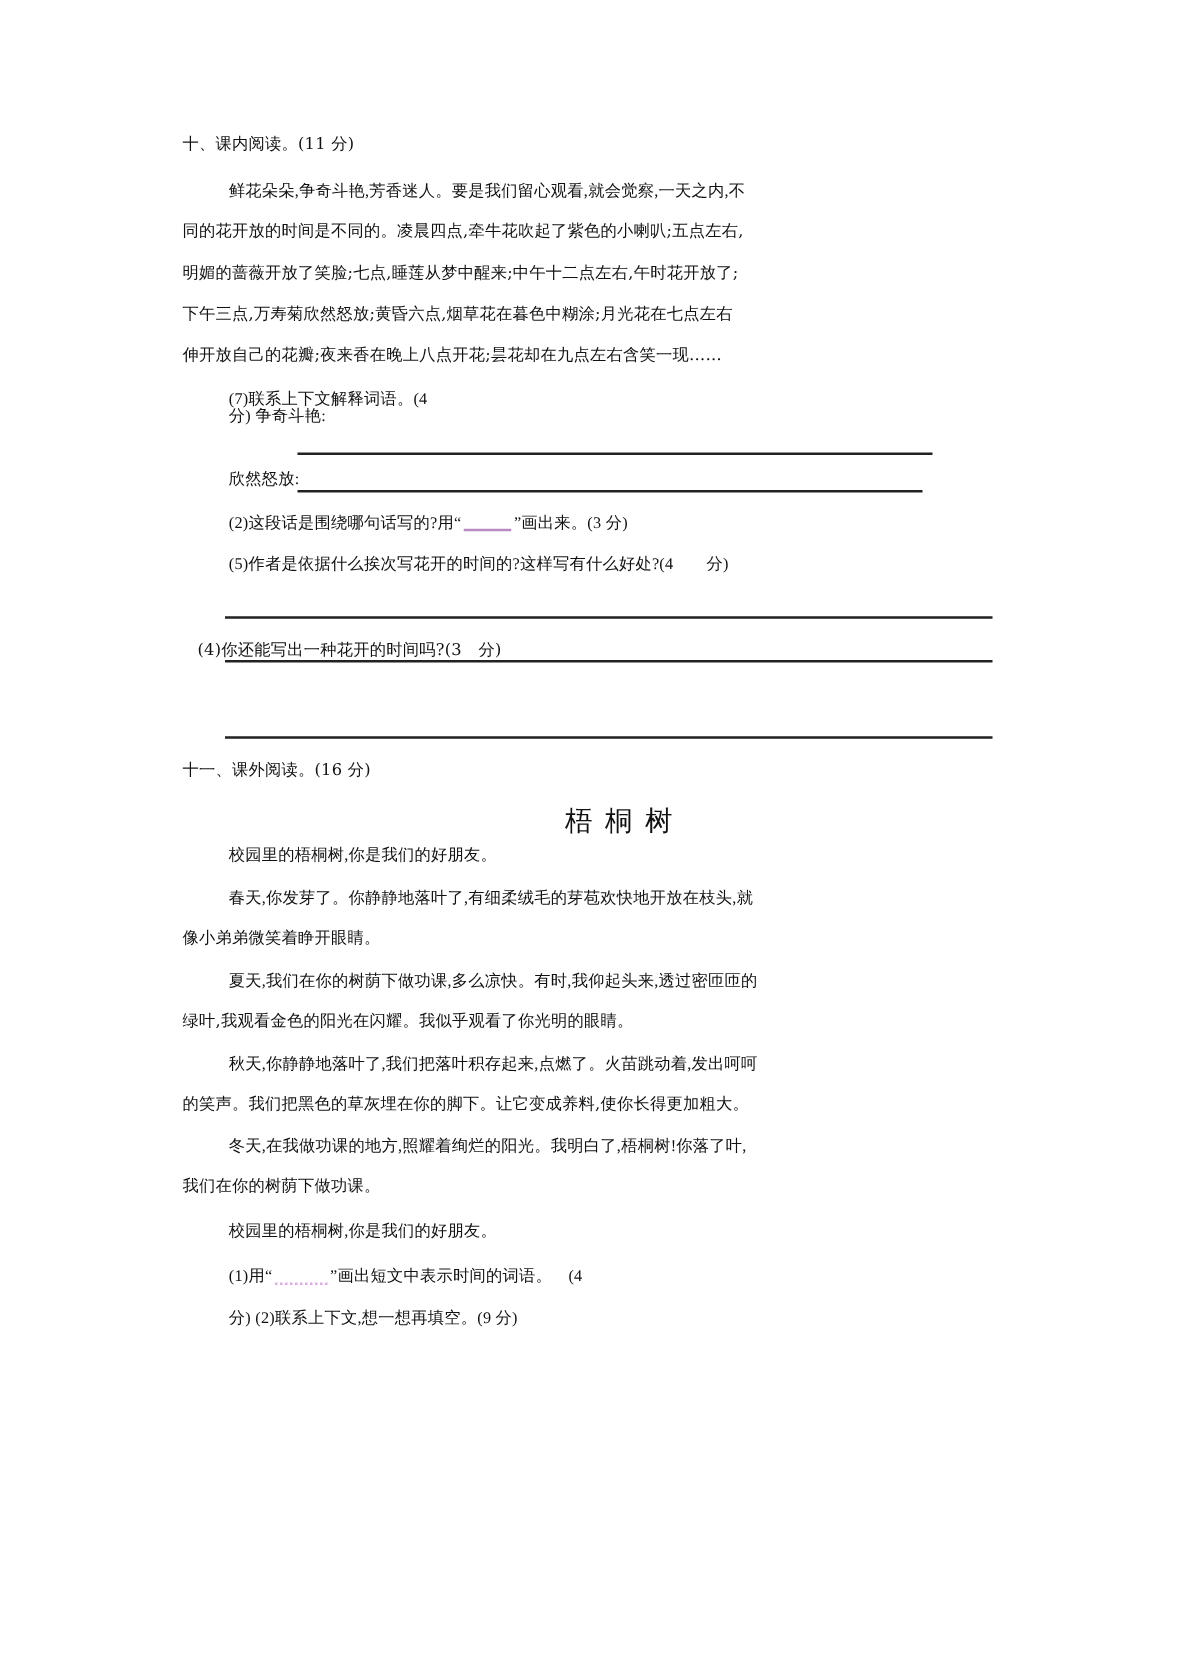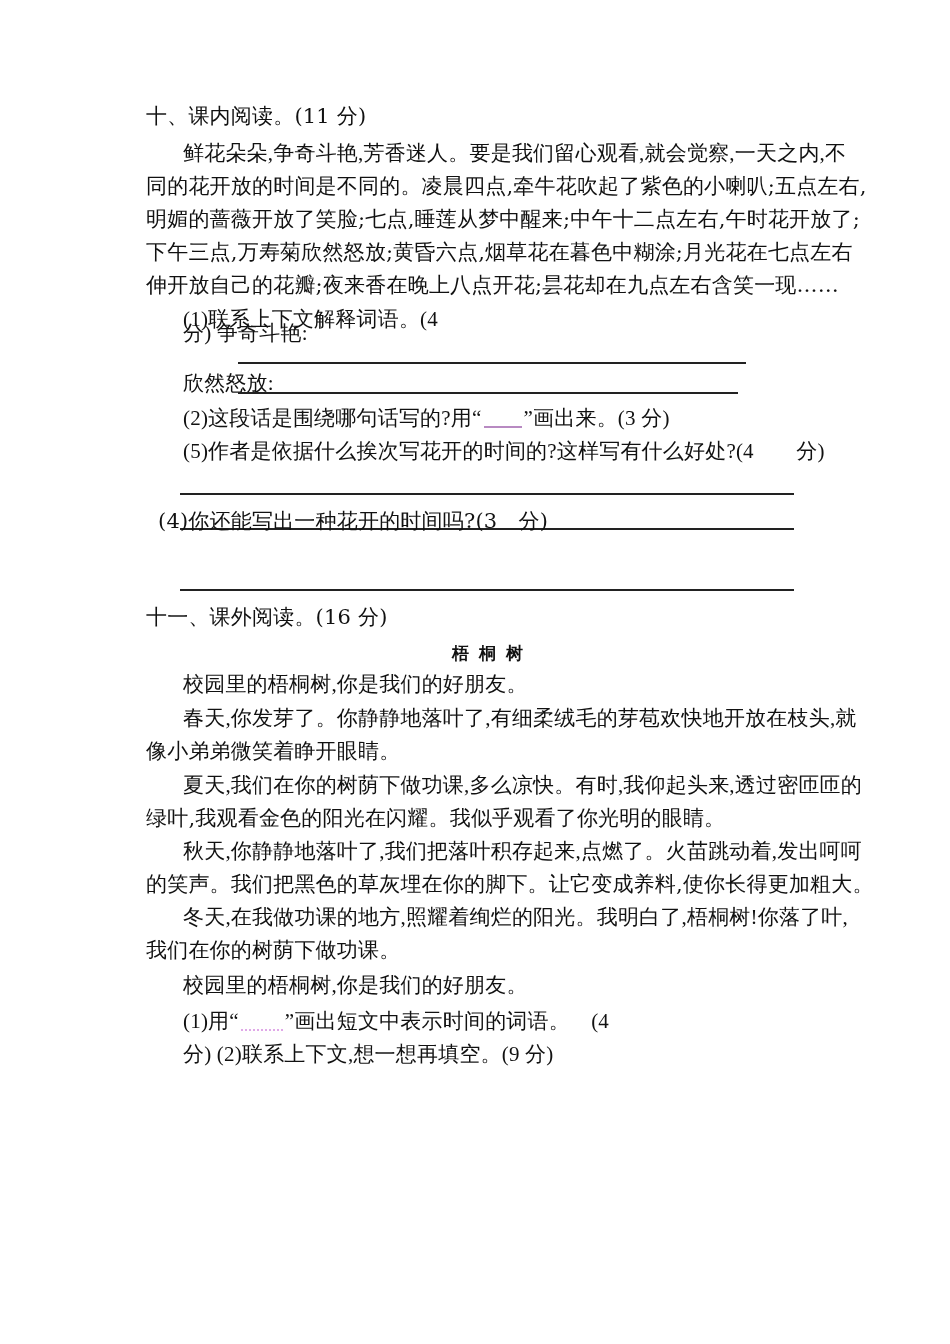--- a/index.html
+++ b/index.html
@@ -2,41 +2,41 @@
 <html><head>
 <meta charset="utf-8">
 <style>
   html, body { margin: 0; padding: 0; background: #ffffff; }
   body {
     width: 950px; height: 1344px; position: relative; overflow: hidden;
     font-family: "DejaVu Serif", "Liberation Serif", serif;
     color: #111111;
   }
   .line {
-    position: absolute; left: 146px; font-size: 21px; line-height: 20px;
+    position: absolute; left: 146px; font-size: 13px; line-height: 20px;
     white-space: nowrap; letter-spacing: 0.2px;
   }
   .indent { left: 183px; font-family: Liberation Serif, serif; }
   .rule { position: absolute; height: 2px; background: #222; }
   .blank-purple { display: inline-block; width: 38px; border-bottom: 2px solid #b88ac2; vertical-align: -3px; margin: 0 2px; }
   .blank-dotted { display: inline-block; width: 42px; border-bottom: 2px dotted #e0a8e8; vertical-align: -3px; margin: 0 2px; }
-  .title { position: absolute; left: 452px; top: 642px; font-size: 17px; letter-spacing: 10px; font-weight: bold; }
+  .title { position: absolute; left: 452px; top: 642px; font-size: 22px; letter-spacing: 10px; }
 </style>
 </head>
 <body>
 
 <div>
   <div class="line" style="top:106px">十、课内阅读。(11 分)</div>
   <div class="line indent" style="top:143px">鲜花朵朵,争奇斗艳,芳香迷人。要是我们留心观看,就会觉察,一天之内,不</div>
   <div class="line" style="top:176px">同的花开放的时间是不同的。凌晨四点,牵牛花吹起了紫色的小喇叭;五点左右,</div>
   <div class="line" style="top:209px">明媚的蔷薇开放了笑脸;七点,睡莲从梦中醒来;中午十二点左右,午时花开放了;</div>
   <div class="line" style="top:242px">下午三点,万寿菊欣然怒放;黄昏六点,烟草花在暮色中糊涂;月光花在七点左右</div>
   <div class="line" style="top:275px">伸开放自己的花瓣;夜来香在晚上八点开花;昙花却在九点左右含笑一现……</div>
 
-  <div class="line indent" style="top:309px">(1)联系上下文解释词语。(4</div>
+  <div class="line indent" style="top:309px">(7)联系上下文解释词语。(4</div>
   <div class="line indent" style="top:323px">分) 争奇斗艳:</div>
   <div class="rule" style="left:238px; top:362px; width:508px;"></div>
   <div class="line indent" style="top:373px">欣然怒放:</div>
   <div class="rule" style="left:238px; top:392px; width:500px;"></div>
 
   <div class="line indent" style="top:408px">
     <span>(2)这段话是围绕哪句话写的?用“</span><span class="blank-purple"></span><span>”画出来。(3 分)</span>
   </div>
   <div class="line indent" style="top:441px">(5)作者是依据什么挨次写花开的时间的?这样写有什么好处?(4　　分)</div>
   <div class="rule" style="left:180px; top:493px; width:614px;"></div>

